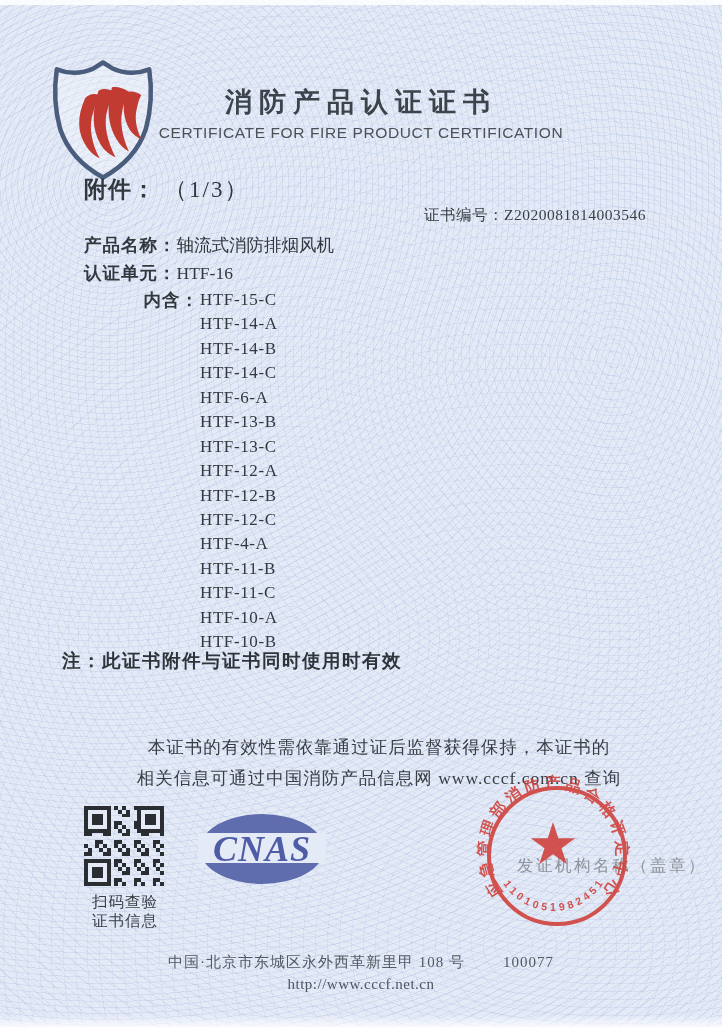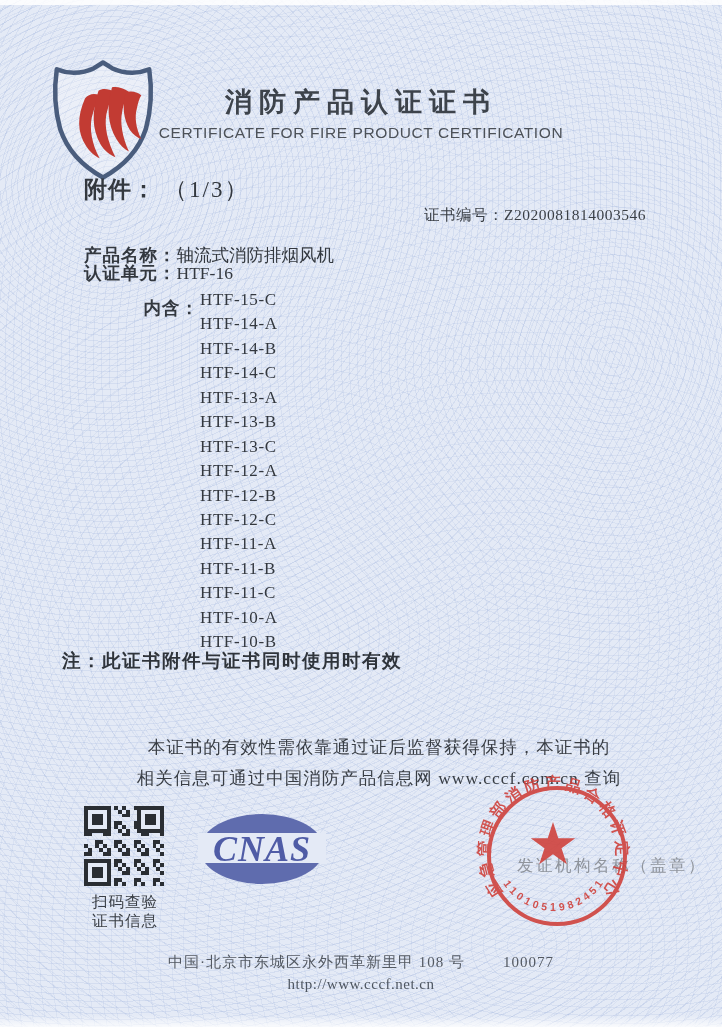--- a/index.html
+++ b/index.html
@@ -23,23 +23,23 @@
     font-weight:600;color:#3d434b;font-family:"Liberation Sans","DejaVu Sans",sans-serif;}
   .title-en{left:0;top:124px;width:722px;text-align:center;font-size:15.5px;letter-spacing:.6px;
     color:#4c5158;font-family:"Liberation Sans","DejaVu Sans",sans-serif;}
 
   .attachment{left:84px;top:174px;font-size:23px;font-weight:bold;color:#33383f;letter-spacing:1px;}
   .attachment .val{font-weight:normal;margin-left:8px;letter-spacing:2px;}
   .cert-no{left:424px;top:205px;font-size:15.5px;color:#3a3f46;letter-spacing:.5px;}
 
   .field-row{font-size:17.5px;color:#33383f;}
   .field-label{font-weight:bold;letter-spacing:1px;}
-  .row-product{left:84px;top:243px;}
+  .row-product{left:84px;top:233px;}
   .row-unit{left:84px;top:261px;}
-  .contains-label{left:84px;top:288px;width:115px;text-align:right;font-size:17.5px;font-weight:bold;letter-spacing:1px;color:#33383f;margin-top:8px;}
+  .contains-label{left:84px;top:288px;width:115px;text-align:right;font-size:17.5px;font-weight:bold;letter-spacing:1px;color:#33383f;}
   .model-list{left:200px;top:288px;}
   .model-item{height:24.45px;line-height:24.45px;font-size:17px;letter-spacing:.6px;color:#33383f;}
 
   .note{left:62px;top:648px;font-size:18.5px;font-weight:bold;letter-spacing:1.5px;color:#2f343b;}
 
   .statement{left:0;width:722px;text-align:center;font-size:17.5px;color:#383d44;letter-spacing:1px;padding-left:18px;}
   .st1{top:735px;} .st2{top:766px;}
 
   
   .qr-block{left:84px;top:806px;width:82px;}
@@ -100,27 +100,27 @@
   <div class="abs field-row row-unit">
     <span class="field-label">认证单元：</span><span>HTF-16</span>
   </div>
 
   <div class="abs contains-label">内含：</div>
   <div class="abs model-list">
       <div class="model-item">HTF-15-C</div>
       <div class="model-item">HTF-14-A</div>
       <div class="model-item">HTF-14-B</div>
       <div class="model-item">HTF-14-C</div>
-      <div class="model-item">HTF-13-A</div>
+      <div class="model-item">HTF-6-A</div>
       <div class="model-item">HTF-13-B</div>
       <div class="model-item">HTF-13-C</div>
       <div class="model-item">HTF-12-A</div>
       <div class="model-item">HTF-12-B</div>
       <div class="model-item">HTF-12-C</div>
-      <div class="model-item">HTF-11-A</div>
+      <div class="model-item">HTF-4-A</div>
       <div class="model-item">HTF-11-B</div>
       <div class="model-item">HTF-11-C</div>
       <div class="model-item">HTF-10-A</div>
       <div class="model-item">HTF-10-B</div>
     </div>
 
   <div class="abs note">注：此证书附件与证书同时使用时有效</div>
 
   <div class="abs statement st1">本证书的有效性需依靠通过证后监督获得保持，本证书的</div>
   <div class="abs statement st2">相关信息可通过中国消防产品信息网 www.cccf.com.cn 查询</div>

